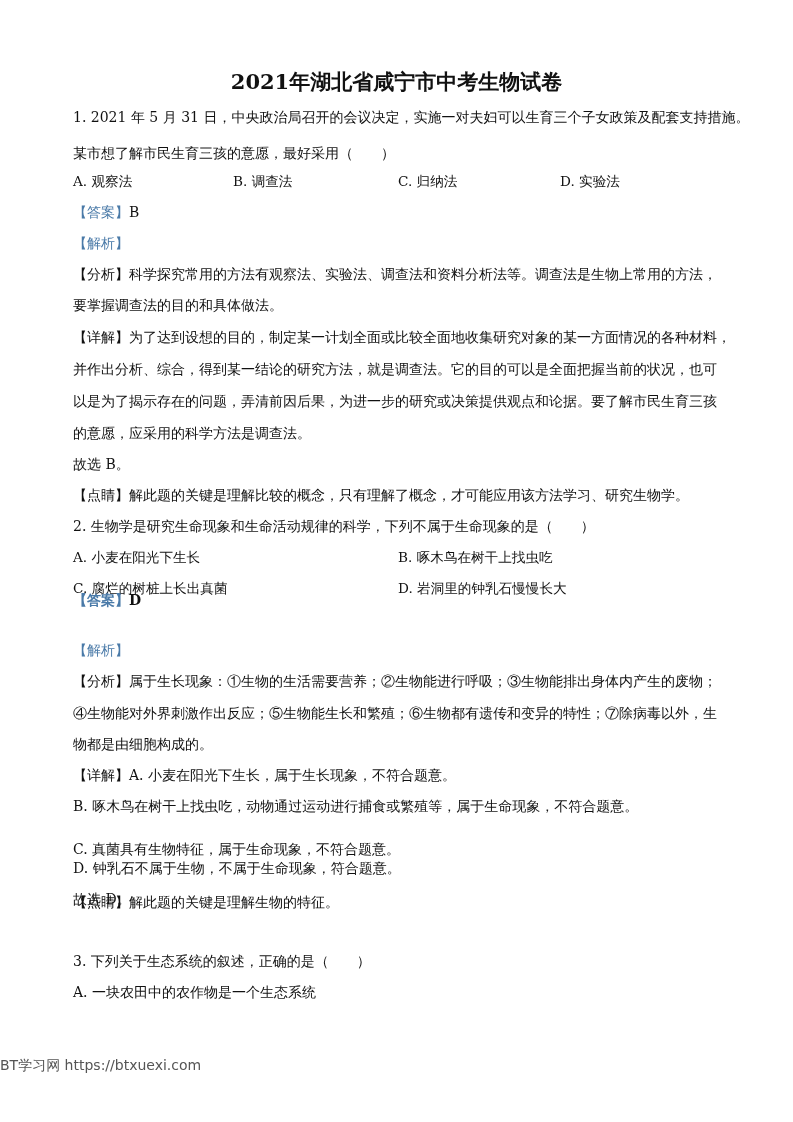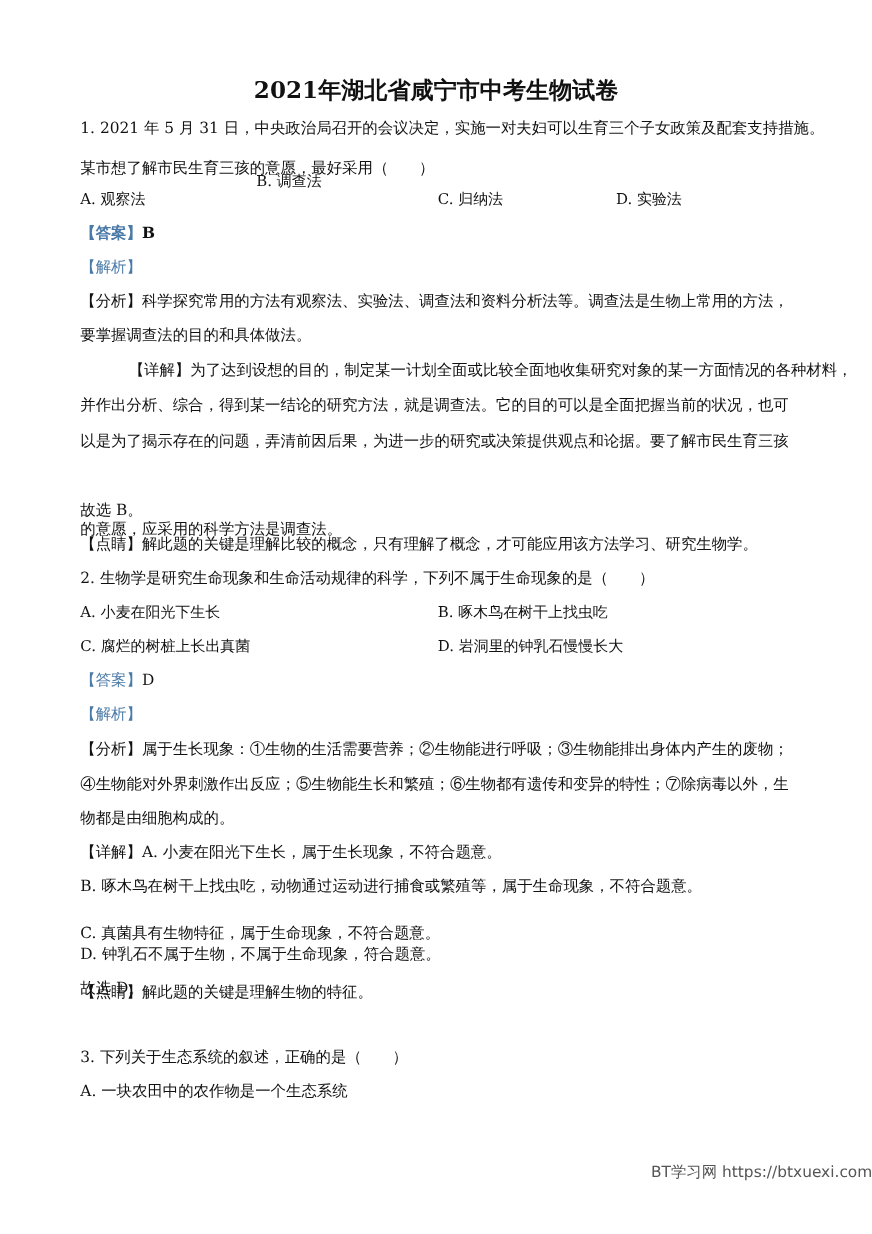--- a/index.html
+++ b/index.html
@@ -4,67 +4,67 @@
 <style>
   html, body { margin: 0; padding: 0; background: #ffffff; }
   body { width: 793px; height: 1122px; position: relative; overflow: hidden;
          font-family: "DejaVu Serif", "Liberation Serif", serif; color: #111; }
   .page { position: absolute; left: 0; top: 0; width: 793px; height: 1122px; }
   .title { position: absolute; top: 68px; left: 0; width: 793px; text-align: center;
            font-size: 21px; font-weight: bold; letter-spacing: 0px; }
   .line { position: absolute; left: 73px; font-size: 14px; white-space: nowrap; line-height: 18px; }
   .label-blue { color: #4a7aa8; }
   .opt { position: absolute; font-size: 13.6px; white-space: nowrap; line-height: 18px; }
-  .footer { position: absolute; top: 1057px; left: 0; width: 793px; text-align: right;
+  .footer { position: absolute; top: 1057px; left: 0; width: 793px; text-align: left;
             font-family: "DejaVu Sans", "Liberation Sans", sans-serif; font-size: 14px; color: #555; }
 </style>
 </head>
 <body>
 
 <div class="page">
 
   <div class="title">2021年湖北省咸宁市中考生物试卷</div>
 
   <div class="line" style="top:108px;">1. 2021 年 5 月 31 日，中央政治局召开的会议决定，实施一对夫妇可以生育三个子女政策及配套支持措施。</div>
   <div class="line" style="top:144px;">某市想了解市民生育三孩的意愿，最好采用（　　）</div>
 
   <div class="opt" style="top:172px; left:73px;">A.  观察法</div>
-  <div class="opt" style="top:156px; left:233px;text-align:center;">B.  调查法</div>
+  <div class="opt" style="top:172px; left:233px;text-align:center;">B.  调查法</div>
   <div class="opt" style="top:172px; left:398px;">C.  归纳法</div>
   <div class="opt" style="top:172px; left:560px;">D.  实验法</div>
 
-  <div class="line" style="top:203px;font-weight:bold;">
+  <div class="line" style="top:203px;">
     <span class="label-blue">【答案】</span><span>B</span>
   </div>
   <div class="line" style="top:234px;">
     <span class="label-blue">【解析】</span>
   </div>
   <div class="line" style="top:265px;">
     <span>【分析】</span><span>科学探究常用的方法有观察法、实验法、调查法和资料分析法等。调查法是生物上常用的方法，</span>
   </div>
   <div class="line" style="top:296px;">要掌握调查法的目的和具体做法。</div>
 
-  <div class="line" style="top:328px;margin-left:44px;">
+  <div class="line" style="top:328px;">
     <span>【详解】</span><span>为了达到设想的目的，制定某一计划全面或比较全面地收集研究对象的某一方面情况的各种材料，</span>
   </div>
   <div class="line" style="top:392px;">以是为了揭示存在的问题，弄清前因后果，为进一步的研究或决策提供观点和论据。要了解市民生育三孩</div>
   <div class="line" style="top:360px;">并作出分析、综合，得到某一结论的研究方法，就是调查法。它的目的可以是全面把握当前的状况，也可</div>
-  <div class="line" style="top:424px;margin-top:48px;">的意愿，应采用的科学方法是调查法。</div>
+  <div class="line" style="top:424px;">的意愿，应采用的科学方法是调查法。</div>
   <div class="line" style="top:455px;">故选 B。</div>
   <div class="line" style="top:486px;">
     <span>【点睛】</span><span>解此题的关键是理解比较的概念，只有理解了概念，才可能应用该方法学习、研究生物学。</span>
   </div>
 
   <div class="line" style="top:517px;">2. 生物学是研究生命现象和生命活动规律的科学，下列不属于生命现象的是（　　）</div>
   <div class="opt" style="top:548px; left:73px;">A.  小麦在阳光下生长</div>
   <div class="opt" style="top:548px; left:398px;">B.  啄木鸟在树干上找虫吃</div>
   <div class="opt" style="top:579px; left:73px;">C.  腐烂的树桩上长出真菌</div>
   <div class="opt" style="top:579px; left:398px;">D.  岩洞里的钟乳石慢慢长大</div>
 
-  <div class="line" style="top:610px;">
+  <div class="line" style="top:591px;font-weight:bold;">
     <span class="label-blue">【答案】</span><span>D</span>
   </div>
   <div class="line" style="top:641px;">
     <span class="label-blue">【解析】</span>
   </div>
   <div class="line" style="top:672px;">
     <span>【分析】</span><span>属于生长现象：①生物的生活需要营养；②生物能进行呼吸；③生物能排出身体内产生的废物；</span>
   </div>
   <div class="line" style="top:704px;">④生物能对外界刺激作出反应；⑤生物能生长和繁殖；⑥生物都有遗传和变异的特性；⑦除病毒以外，生</div>
   <div class="line" style="top:735px;">物都是由细胞构成的。</div>

